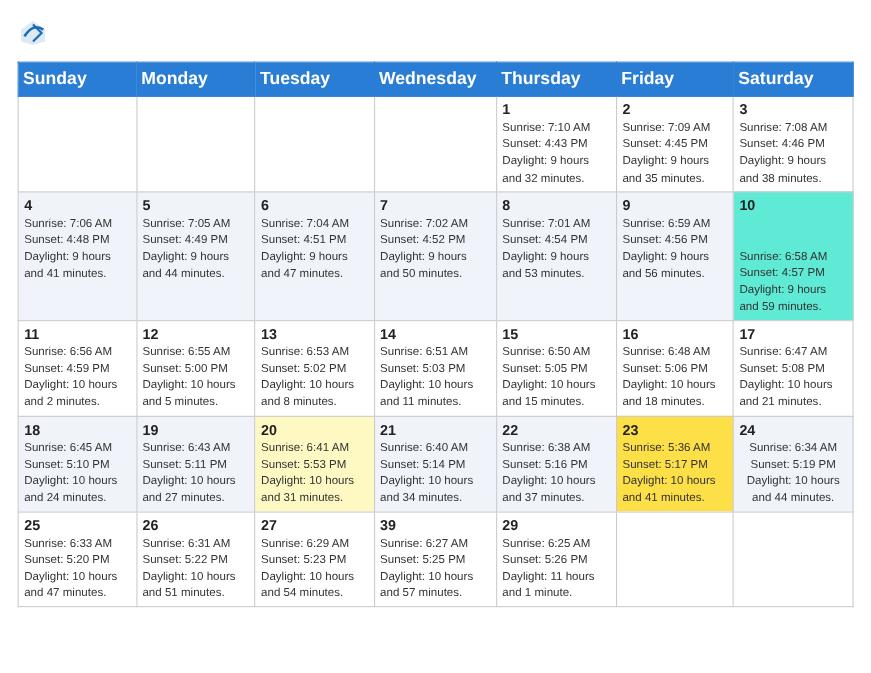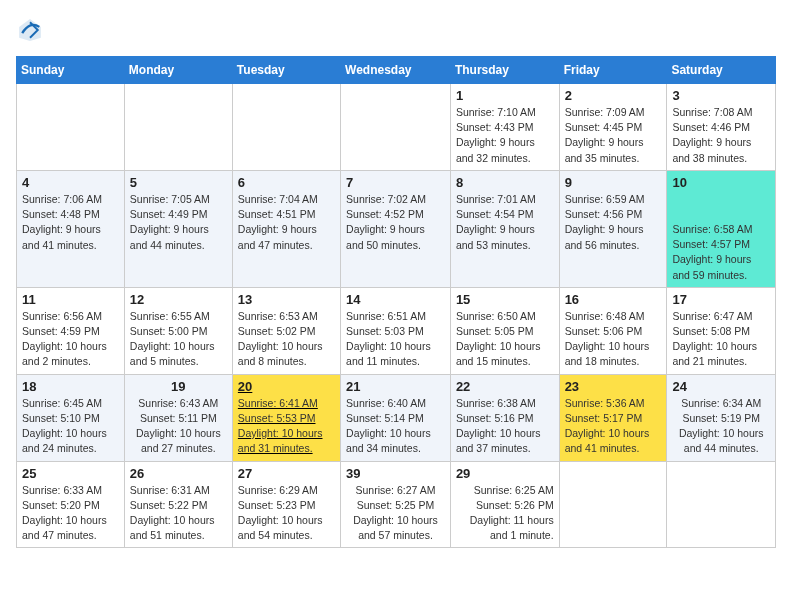--- a/index.html
+++ b/index.html
@@ -42,21 +42,21 @@
     .calendar {
       width: 100%;
       border-collapse: collapse;
       font-size: 11px;
     }
     .calendar th {
       background: #2a7dd4;
       color: #fff;
       padding: 6px 4px;
       text-align: left;
-      font-size: 12px;
+      font-size: 16px;
       font-weight: bold;
       border: 1px solid #2a7dd4;
     }
     .calendar td {
       border: 1px solid #ccc;
       vertical-align: top;
       padding: 4px 5px;
       width: 113px;
       min-height: 80px;
       background: #fff;
@@ -245,28 +245,28 @@
         </td>
       </tr>
       <tr>
         <td style="background: rgb(240, 244, 250);">
           <div class="day-number">18</div>
           <div class="day-info" style="white-space: pre-line;">Sunrise: 6:45 AM
 Sunset: 5:10 PM
 Daylight: 10 hours
 and 24 minutes.</div>
         </td>
-        <td style="background: rgb(240, 244, 250); text-align: center;">
+        <td style="background: rgb(240, 244, 250);">
           <div class="day-number">19</div>
           <div class="day-info" style="white-space: pre-line;">Sunrise: 6:43 AM
 Sunset: 5:11 PM
 Daylight: 10 hours
 and 27 minutes.</div>
         </td>
-        <td style="background: #fde047; text-decoration: underline;">
+        <td style="background: #fef9c3;">
           <div class="day-number">20</div>
           <div class="day-info" style="white-space: pre-line;">Sunrise: 6:41 AM
 Sunset: 5:53 PM
 Daylight: 10 hours
 and 31 minutes.</div>
         </td>
         <td style="background: rgb(240, 244, 250);">
           <div class="day-number">21</div>
           <div class="day-info" style="white-space: pre-line;">Sunrise: 6:40 AM
 Sunset: 5:14 PM
@@ -312,28 +312,28 @@
         </td>
         <td>
           <div class="day-number">27</div>
           <div class="day-info" style="white-space: pre-line;">Sunrise: 6:29 AM
 Sunset: 5:23 PM
 Daylight: 10 hours
 and 54 minutes.</div>
         </td>
         <td>
           <div class="day-number">39</div>
-          <div class="day-info" style="white-space: pre-line; text-align: center;">Sunrise: 6:27 AM
+          <div class="day-info" style="white-space: pre-line;">Sunrise: 6:27 AM
 Sunset: 5:25 PM
 Daylight: 10 hours
 and 57 minutes.</div>
         </td>
         <td>
           <div class="day-number">29</div>
-          <div class="day-info" style="white-space: pre-line; text-align: right;">Sunrise: 6:25 AM
+          <div class="day-info" style="white-space: pre-line;">Sunrise: 6:25 AM
 Sunset: 5:26 PM
 Daylight: 11 hours
 and 1 minute.</div>
         </td>
         <td class="empty-cell"></td>
         <td class="empty-cell"></td>
       </tr>
     </tbody>
 </table>
 

